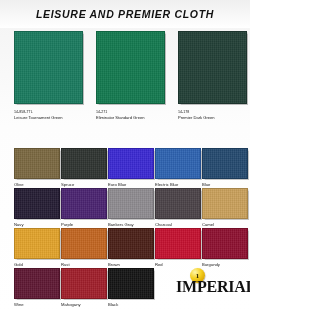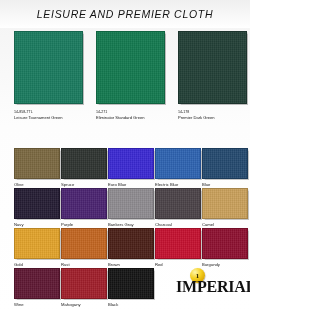--- a/index.html
+++ b/index.html
@@ -29,21 +29,21 @@
     width: 250px;
     height: 28px;
     display: flex;
     align-items: center;
     justify-content: center;
     background: linear-gradient(180deg, #efefef 0%, #fafafa 70%, #ffffff 100%);
   }
   .title-text {
     font-family: "Liberation Sans", sans-serif;
     font-style: italic;
-    font-weight: normal;
+    font-weight: bold;
     font-size: 10.5px;
     letter-spacing: 0.7px;
     color: #111111;
     white-space: nowrap;
   }
 
   
   .hero-row {
     position: absolute;
     left: 0;

